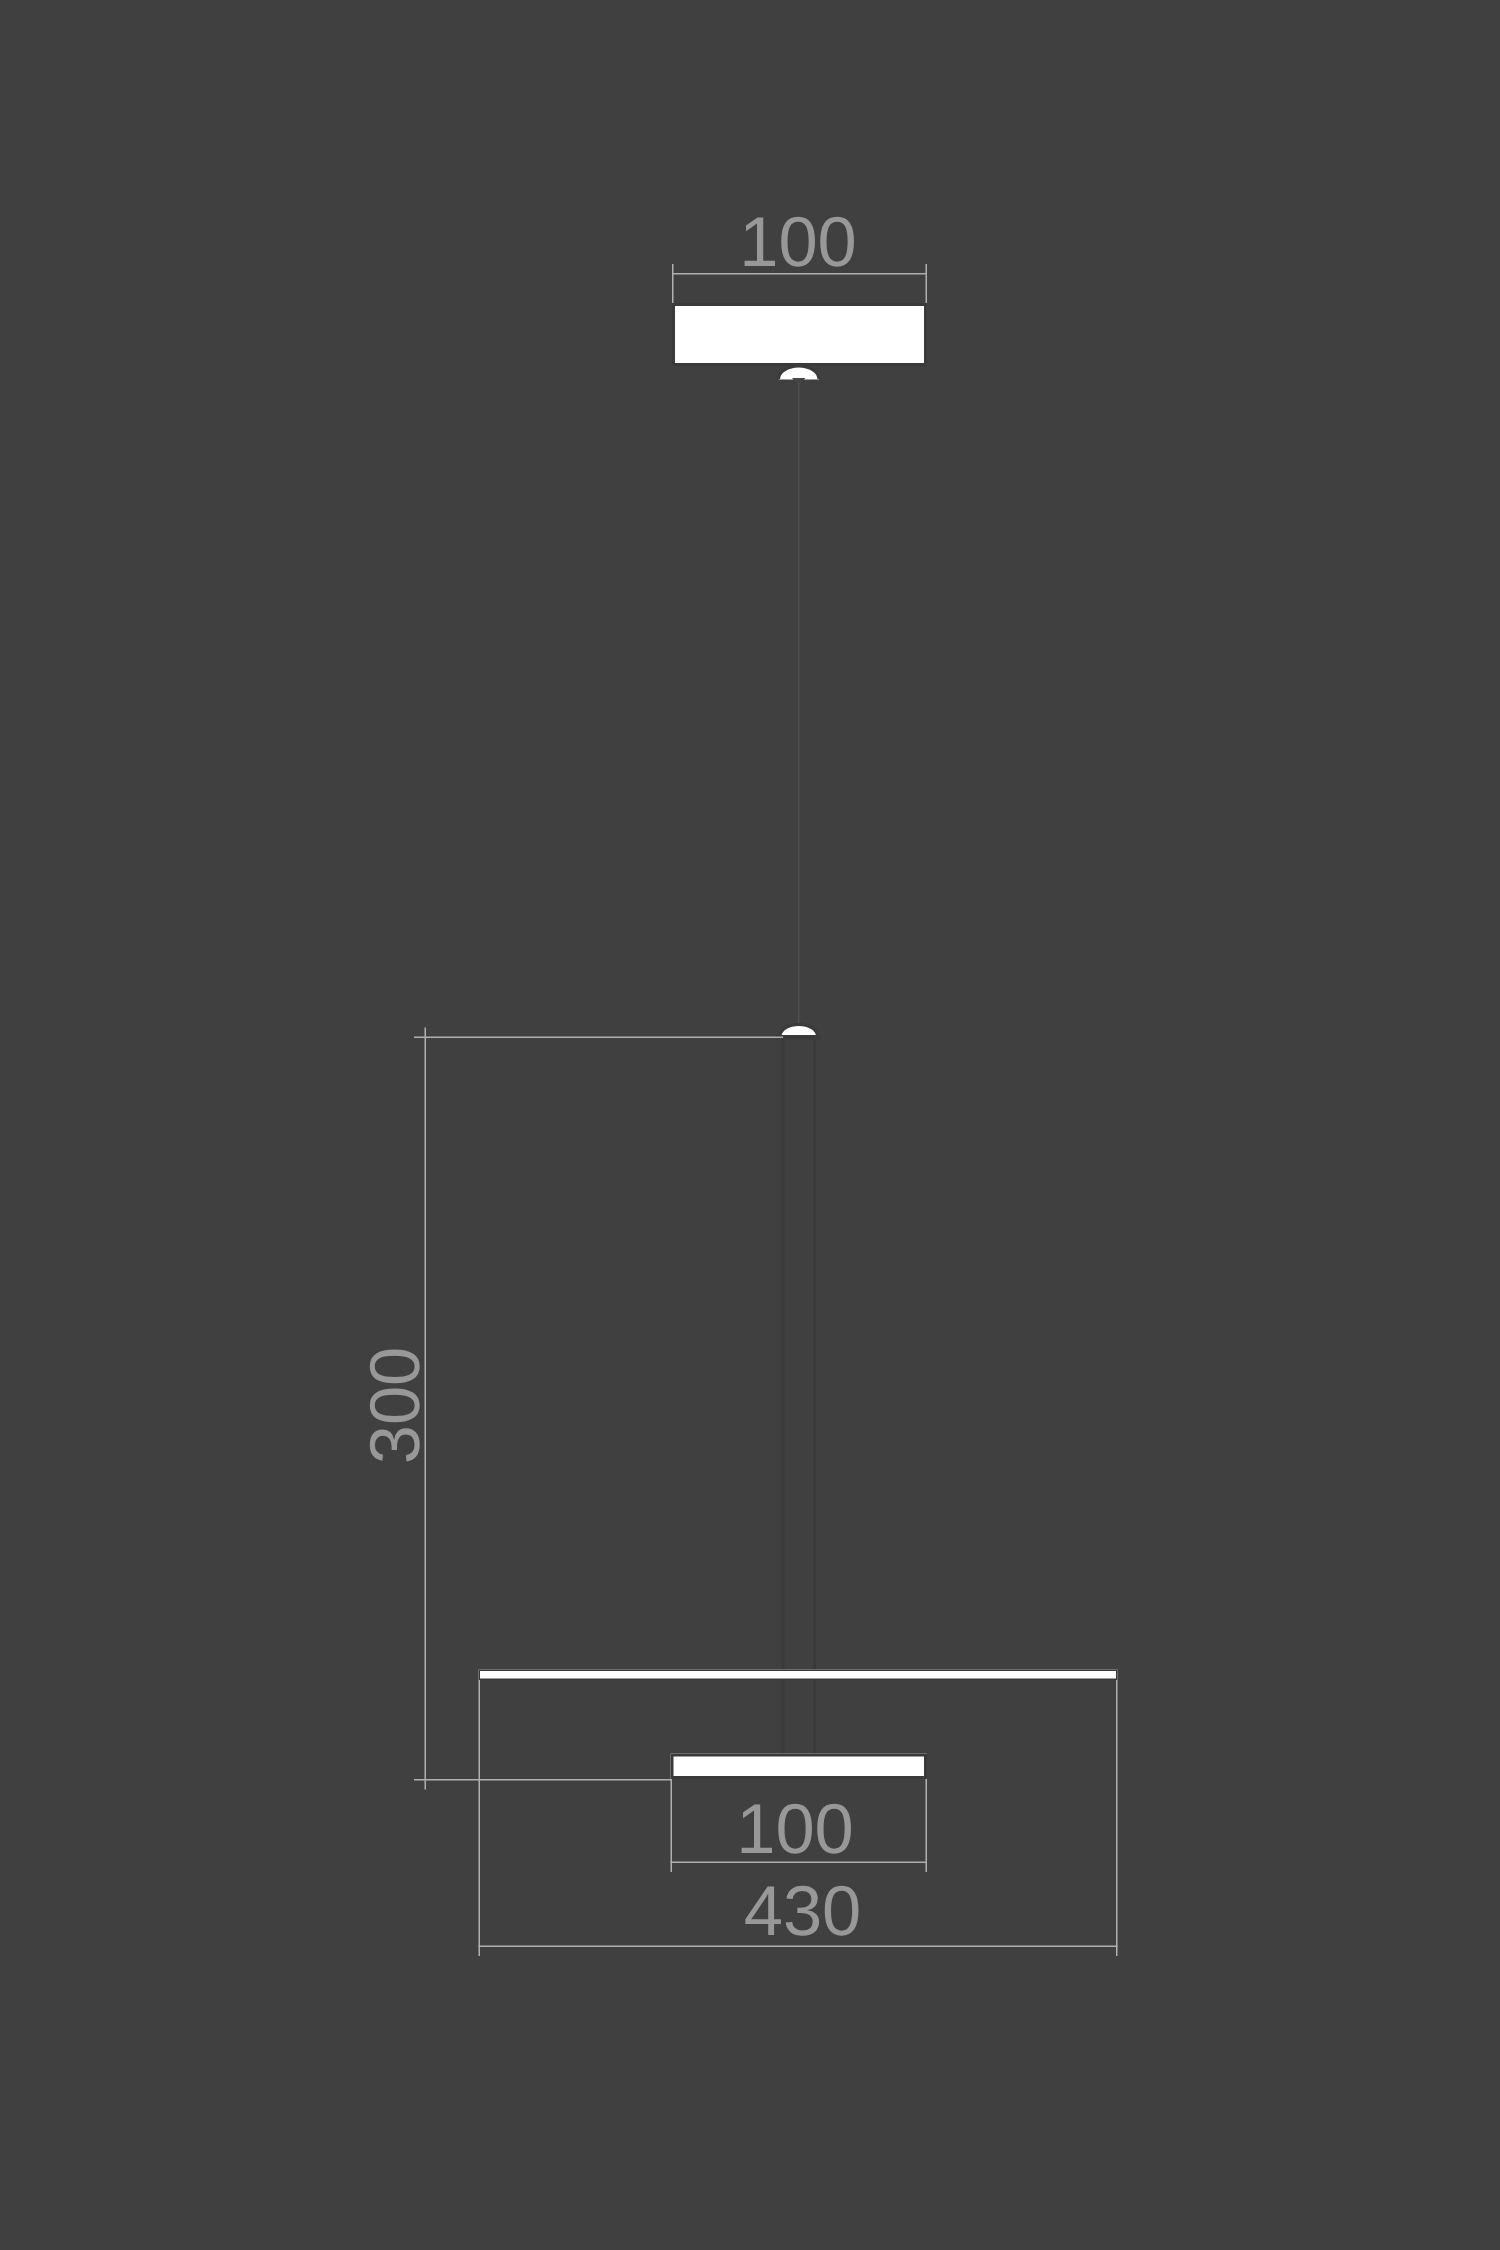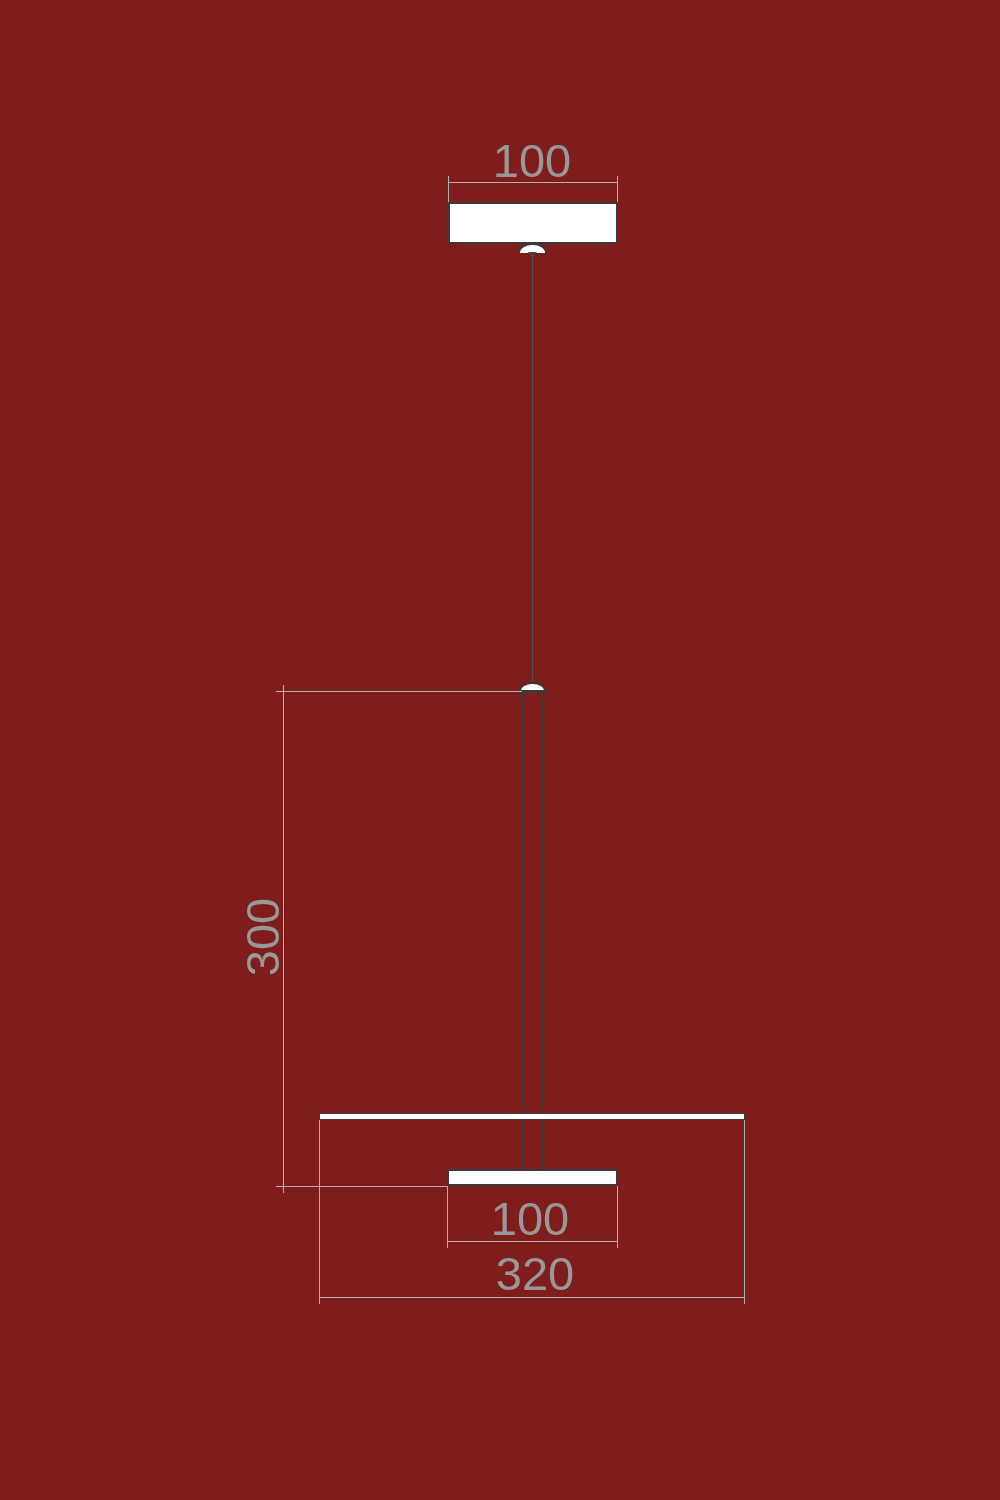--- a/index.html
+++ b/index.html
@@ -4,21 +4,21 @@
 <style>
   html, body {
     margin: 0;
     padding: 0;
     background: #ffffff;
   }
   .scene {
     position: relative;
     width: 1000px;
     height: 1500px;
-    background: #7f1d1d;
+    background: #404040;
     overflow: hidden;
     font-family: "Liberation Sans", sans-serif;
   }
   .scene * { box-sizing: border-box; }
 
   
   .dimline {
     position: absolute;
     background: #b0b0b0;
   }
@@ -100,16 +100,16 @@
 
   <div class="objrect" style="left:447px; top:1169px; width:171px; height:17px;"></div>
 
   <div class="dimline" style="left:447px; top:1186px; width:1px; height:62px;"></div>
   <div class="dimline" style="left:617px; top:1186px; width:1px; height:62px;"></div>
   <div class="dimlabel" style="left:470px; top:1197px; width:120px;">100</div>
   <div class="dimline" style="left:447px; top:1241px; width:171px; height:1px;"></div>
 
   <div class="dimline" style="left:319px; top:1120px; width:1px; height:184px;"></div>
   <div class="dimline" style="left:744px; top:1120px; width:1px; height:184px;"></div>
-  <div class="dimlabel" style="left:475px; top:1252px; width:120px;">320</div>
+  <div class="dimlabel" style="left:475px; top:1252px; width:120px;">430</div>
   <div class="dimline" style="left:319px; top:1297px; width:426px; height:1px;"></div>
 
 </div>
 
 </body></html>

